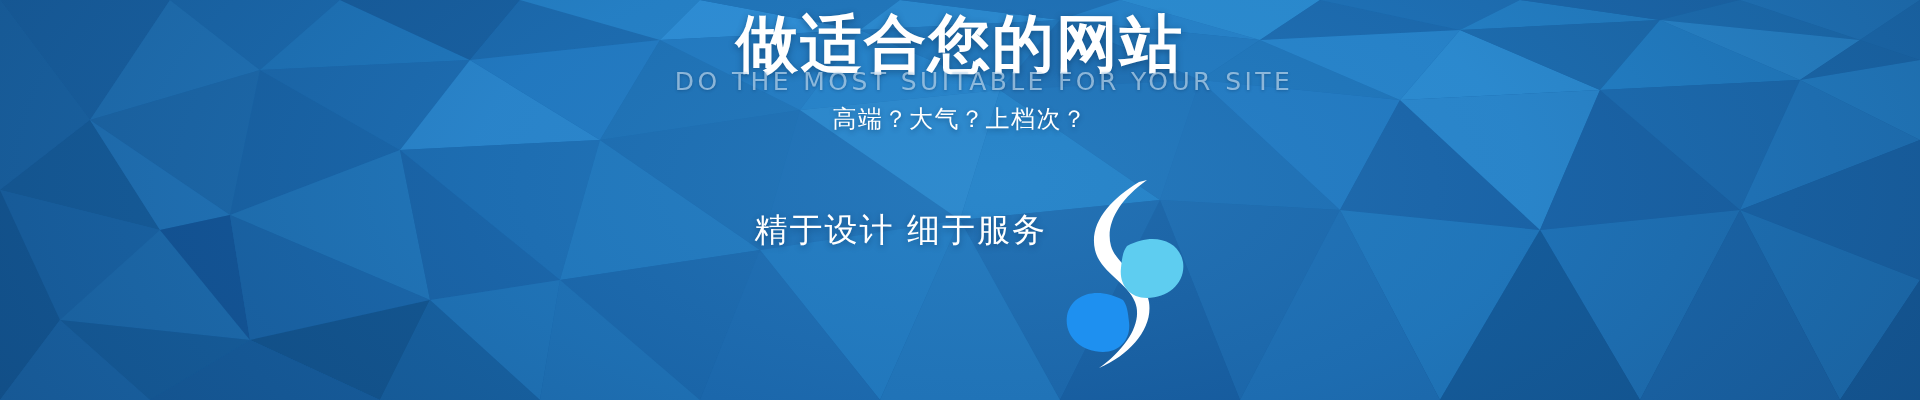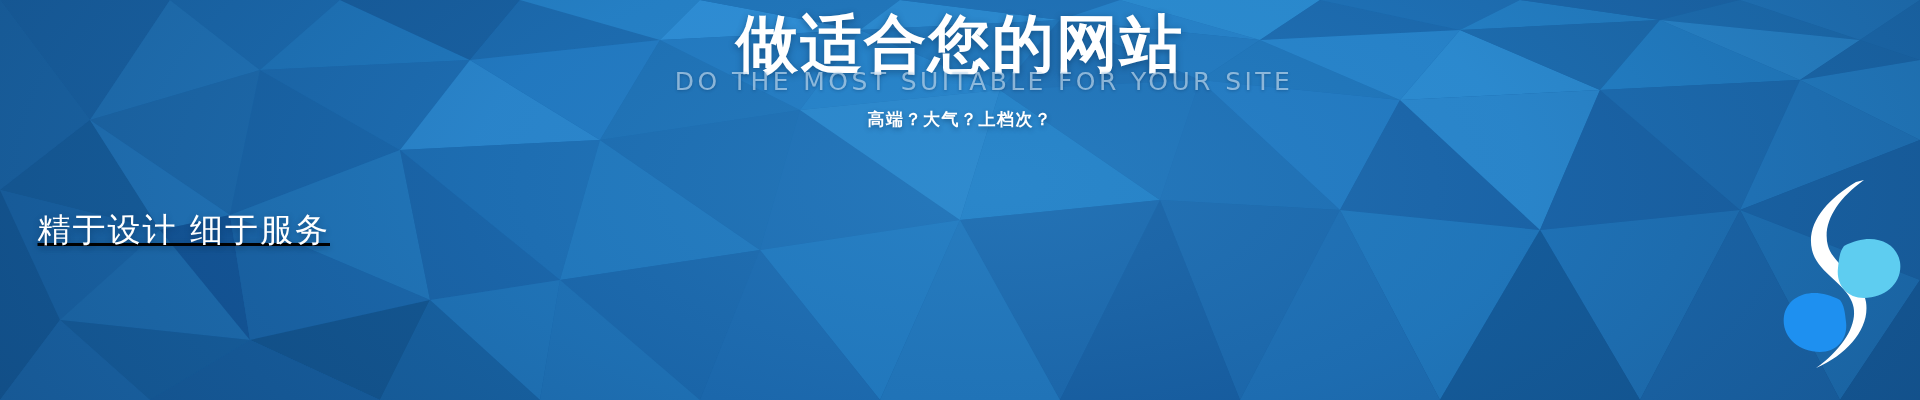--- a/index.html
+++ b/index.html
@@ -64,38 +64,37 @@
     line-height: 24px;
     letter-spacing: 3.4px;
     font-weight: normal;
     text-shadow: 0 1px 3px rgba(6,38,72,0.30);
     padding-left: 48px;
   }
 
   #slogan-lines {
     top: 104px;
     color: #ffffff;
-    font-size: 17px;
-    font-weight: bold;
+    font-size: 24px;
+    font-weight: normal;
     line-height: 31px;
     letter-spacing: 1.5px;
     text-shadow: 0 2px 5px rgba(6,38,72,0.40);
   }
   #slogan-lines .slogan-line { display: block; }
 
   #bottom-row {
     position: absolute;
     top: 176px;
     left: 0;
     right: 0;
     height: 224px;
     display: flex;
     align-items: flex-start;
-    justify-content: space-between;
-    text-decoration: underline;
+    justify-content: center;
   }
 
   .bottom-text {
     color: #ffffff;
     font-size: 33px;
     line-height: 44px;
     letter-spacing: 2px;
     white-space: nowrap;
     padding-top: 32px;
     text-shadow: 0 2px 6px rgba(6,38,72,0.40);

